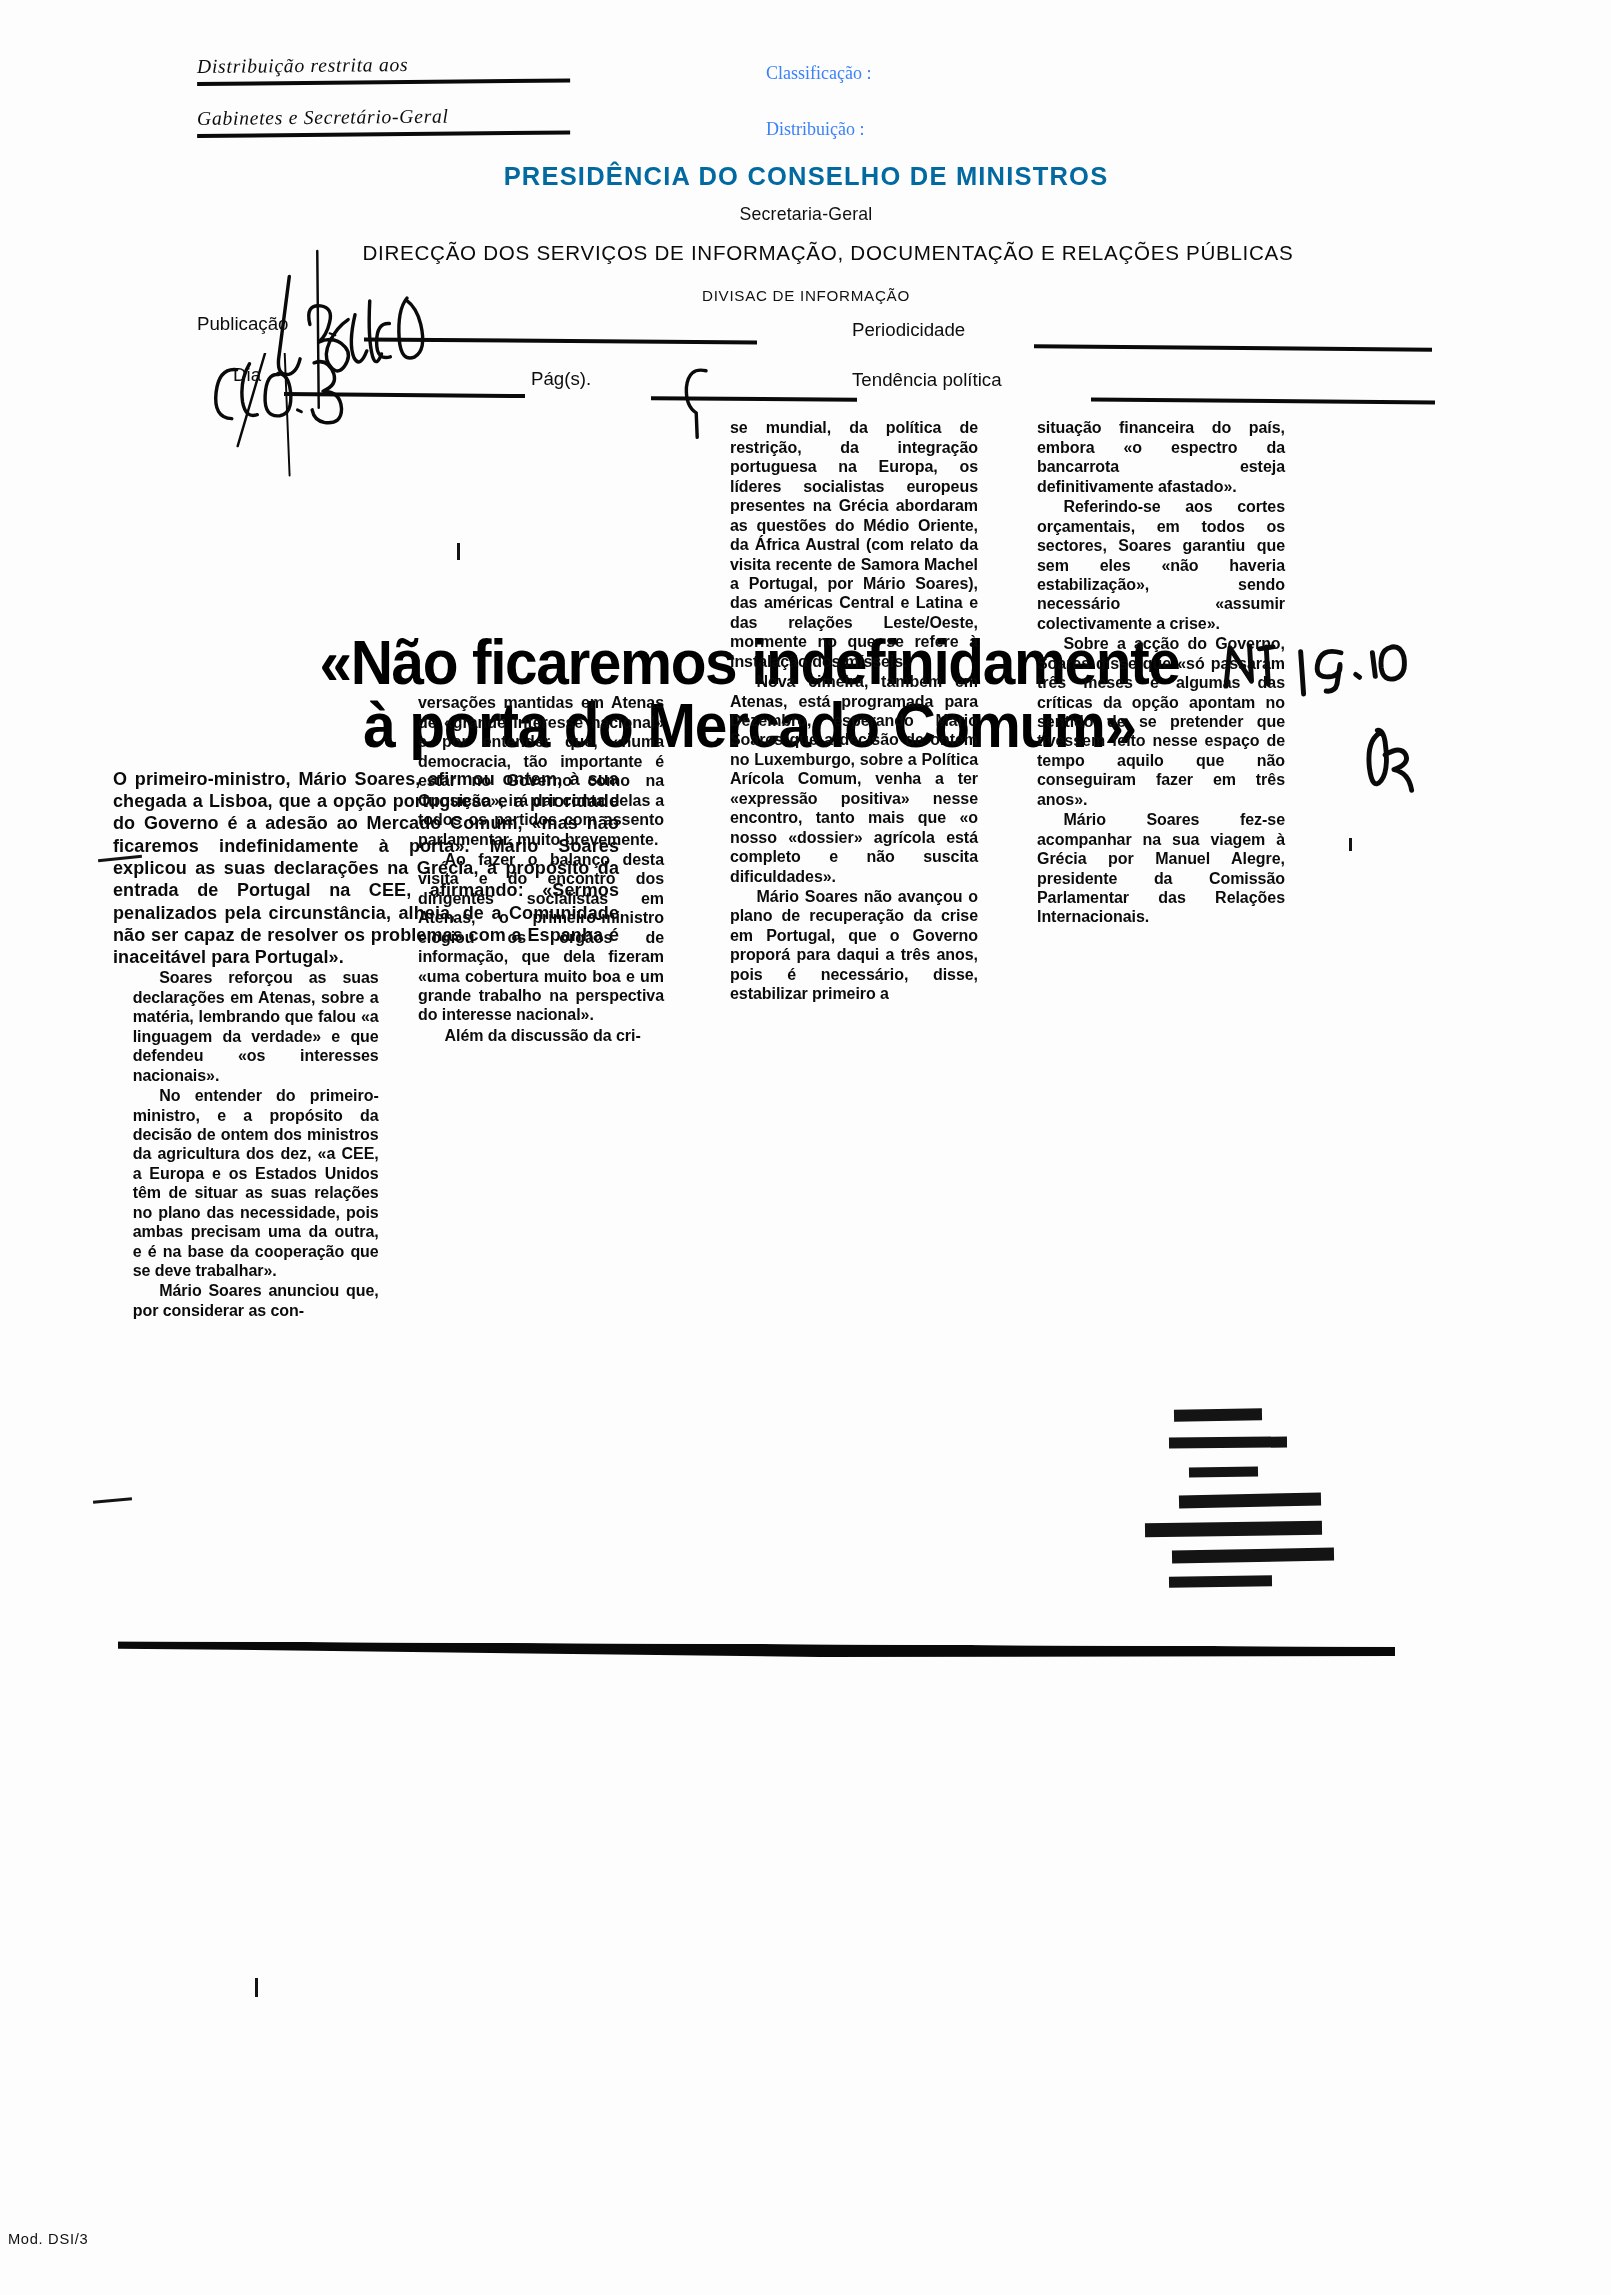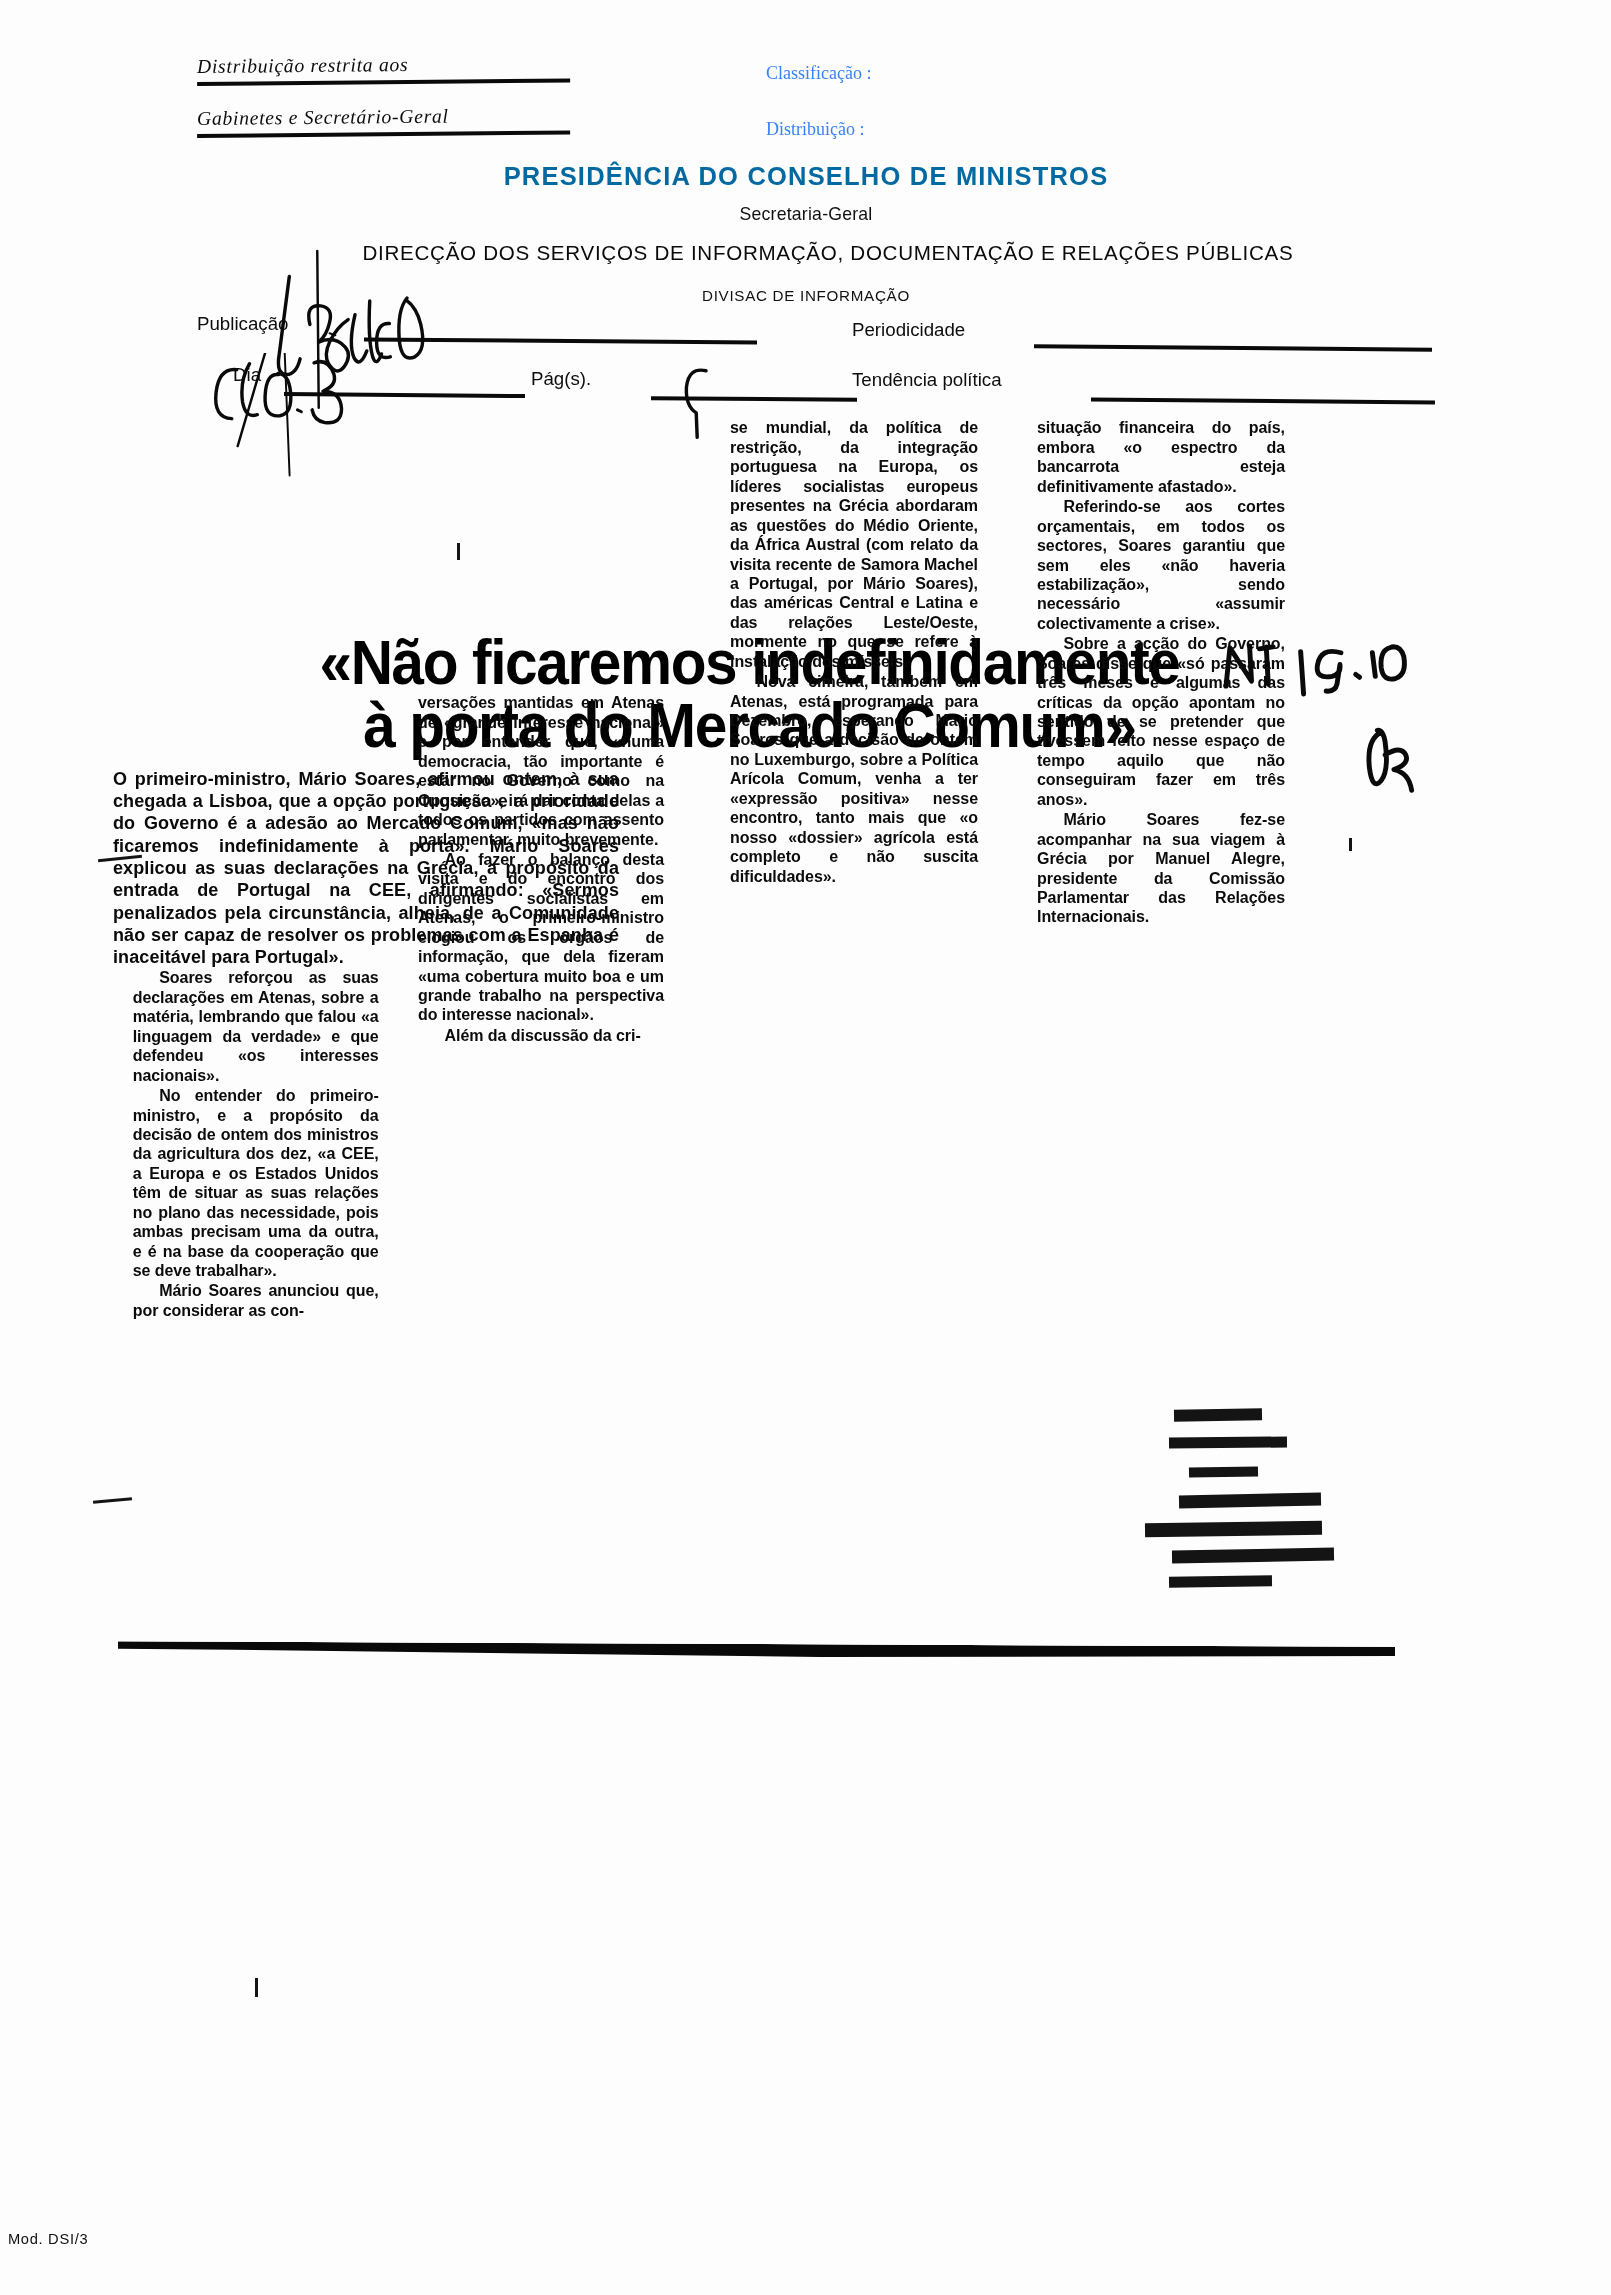--- a/index.html
+++ b/index.html
@@ -348,20 +348,21 @@
 
       <div class="col col-2">
         <p class="noind">versações mantidas em Atenas de «grande interesse nacional» e por entender que, «numa democracia, tão importante é estar no Governo como na Oposição», irá dar conta delas a todos os partidos com assento parlamentar, muito brevemente.</p>
         <p>Ao fazer o balanço desta visita e do encontro dos dirigentes socialistas em Atenas, o primeiro-ministro elogiou os órgãos de informação, que dela fizeram «uma cobertura muito boa e um grande trabalho na perspectiva do interesse nacional».</p>
         <p>Além da discussão da cri-</p>
       </div>
 
       <div class="col col-3">
         <p class="noind">se mundial, da política de restrição, da integração portuguesa na Europa, os líderes socialistas europeus presentes na Grécia abordaram as questões do Médio Oriente, da África Austral (com relato da visita recente de Samora Machel a Portugal, por Mário Soares), das américas Central e Latina e das relações Leste/Oeste, mormente no que se refere à instalação dos mísseis.</p>
         <p>Nova cimeira, também em Atenas, está programada para Dezembro, esperando Mário Soares que a decisão de ontem no Luxemburgo, sobre a Política Arícola Comum, venha a ter «expressão positiva» nesse encontro, tanto mais que «o nosso «dossier» agrícola está completo e não suscita dificuldades».</p>
+        <p>Mário Soares não avançou o plano de recuperação da crise em Portugal, que o Governo proporá para daqui a três anos, pois é necessário, disse, estabilizar primeiro a</p>
       </div>
 
       <div class="col col-4">
         <p class="noind">situação financeira do país, embora «o espectro da bancarrota esteja definitivamente afastado».</p>
         <p>Referindo-se aos cortes orçamentais, em todos os sectores, Soares garantiu que sem eles «não haveria estabilização», sendo necessário «assumir colectivamente a crise».</p>
         <p>Sobre a acção do Governo, Soares disse que «só passaram três meses e algumas das críticas da opção apontam no sentido de se pretender que tivessem feito nesse espaço de tempo aquilo que não conseguiram fazer em três anos».</p>
         <p>Mário Soares fez-se acompanhar na sua viagem à Grécia por Manuel Alegre, presidente da Comissão Parlamentar das Relações Internacionais.</p>
       </div>
 
     </div>

